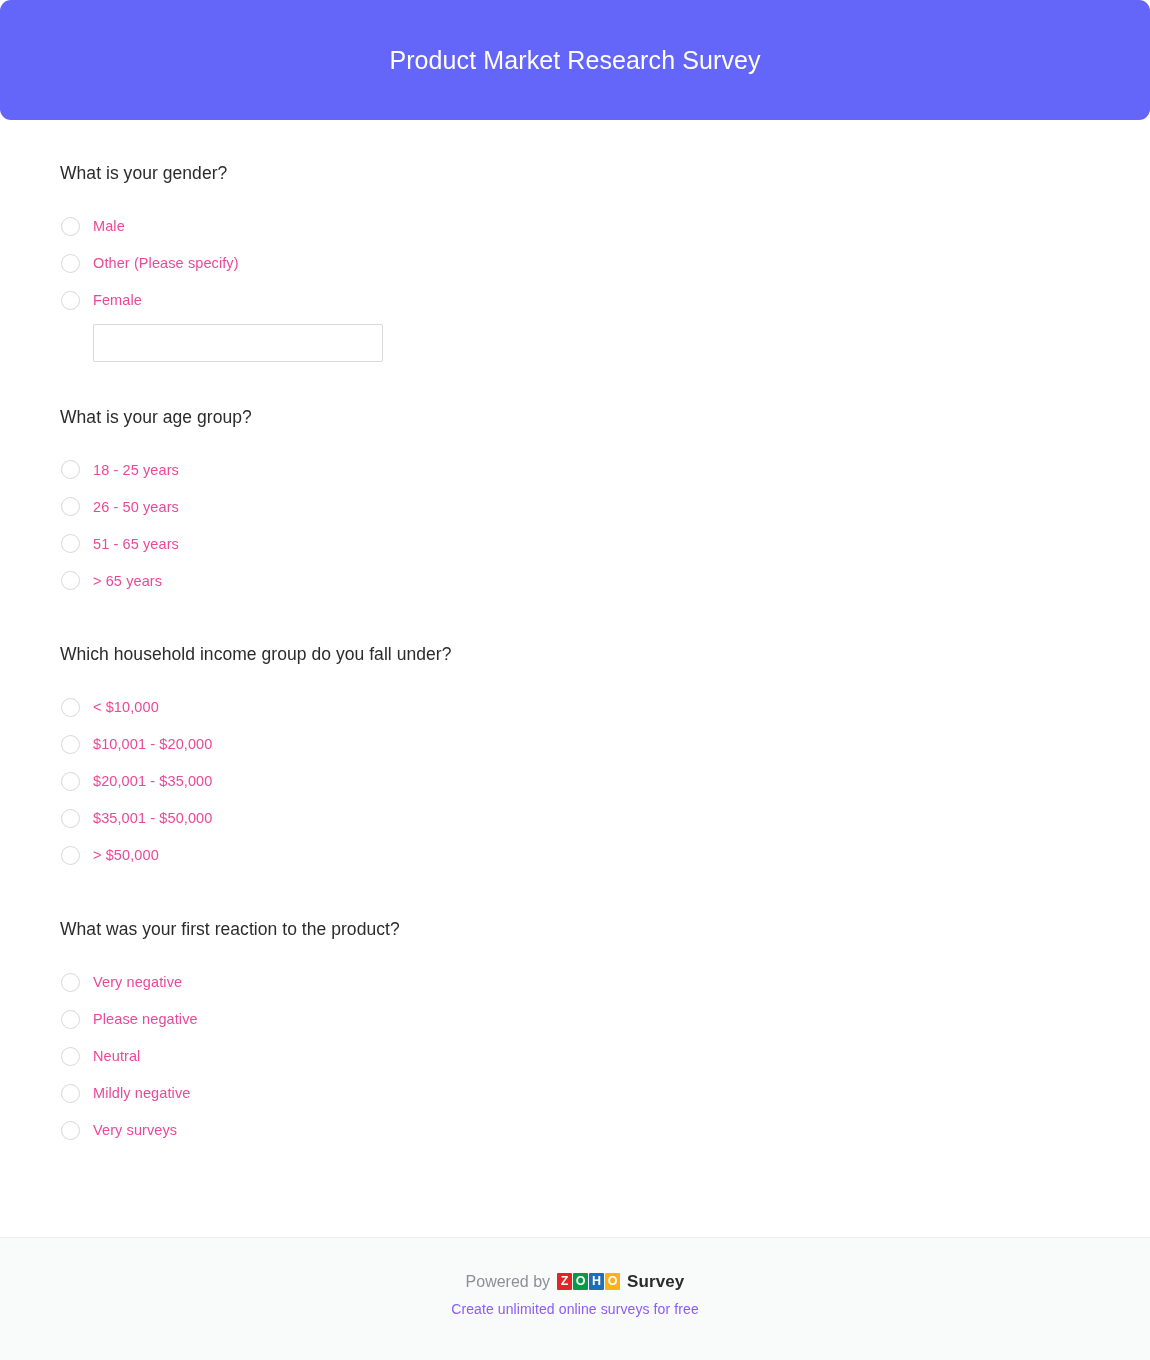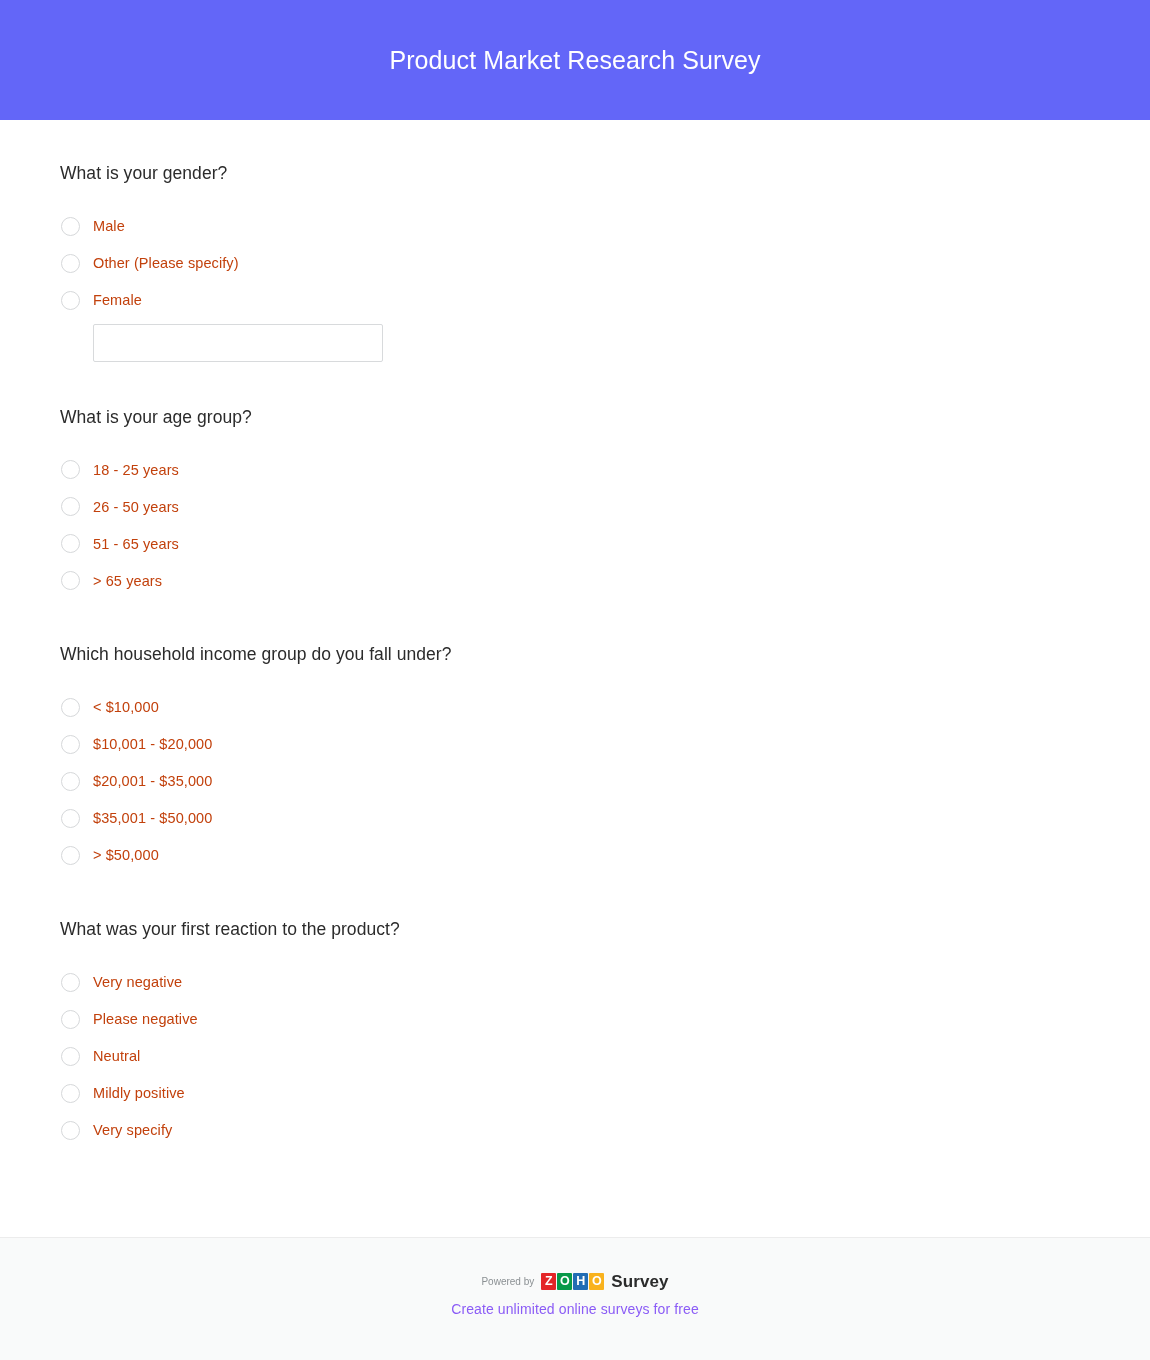--- a/index.html
+++ b/index.html
@@ -23,20 +23,21 @@
   }
 
   
   .survey-header {
     height: 120px;
     background: #6366f8;
     display: flex;
     align-items: center;
     justify-content: center;
     flex: 0 0 auto;
+    border-radius: 11px;
   }
   .survey-title {
     color: #ffffff;
     font-size: 25px;
     font-weight: 400;
     letter-spacing: 0.1px;
     line-height: 1;
   }
 
   
@@ -76,21 +77,21 @@
     height: 19px;
     border: 1.6px solid #d6d8da;
     border-radius: 50%;
     background: #ffffff;
     box-sizing: border-box;
     flex: 0 0 auto;
     margin-left: 1px;
   }
   .option-label {
     font-size: 14.5px;
-    color: #c2410c;
+    color: #ec4899;
     margin-left: 13px;
     line-height: 1;
     letter-spacing: 0.1px;
     white-space: nowrap;
   }
 
   .other-input-wrap {
     padding-left: 33px;
     margin-top: 5px;
   }
@@ -120,21 +121,21 @@
     justify-content: flex-start;
     padding-top: 35px;
     box-sizing: border-box;
   }
   .powered-row {
     display: flex;
     align-items: center;
     line-height: 1;
   }
   .powered-text {
-    font-size: 10px;
+    font-size: 16px;
     color: #8b9093;
     margin-right: 7px;
   }
   .zoho-logo {
     display: flex;
     align-items: center;
     margin-right: 7px;
   }
   .zoho-tile {
     width: 15px;
@@ -276,26 +277,26 @@
           <span class="option-label">Please negative</span>
         </div>
 
         <div class="option-row">
           <span class="radio-circle"></span>
           <span class="option-label">Neutral</span>
         </div>
 
         <div class="option-row">
           <span class="radio-circle"></span>
-          <span class="option-label">Mildly positive</span>
-        </div>
-
-        <div class="option-row">
-          <span class="radio-circle"></span>
-          <span class="option-label">Very specify</span>
+          <span class="option-label">Mildly negative</span>
+        </div>
+
+        <div class="option-row">
+          <span class="radio-circle"></span>
+          <span class="option-label">Very surveys</span>
         </div>
       </div>
     </div>
 
   </div>
 
   <div class="survey-footer">
     <div class="powered-row">
       <span class="powered-text">Powered by</span>
       <span class="zoho-logo">

